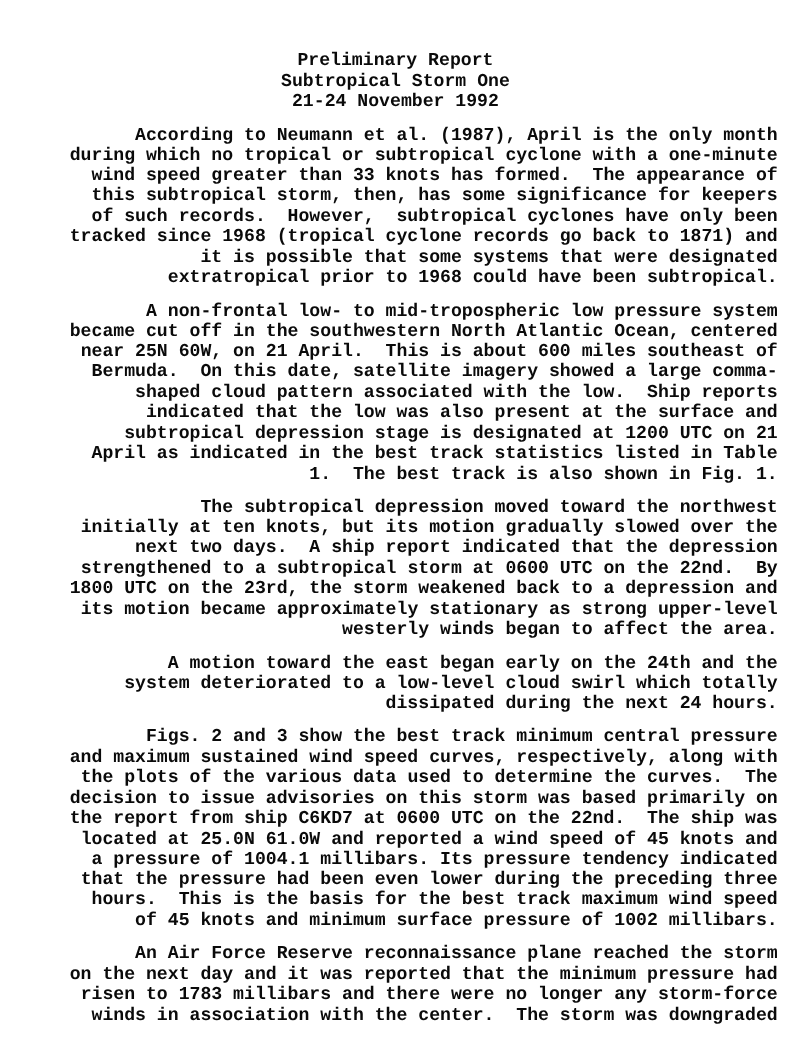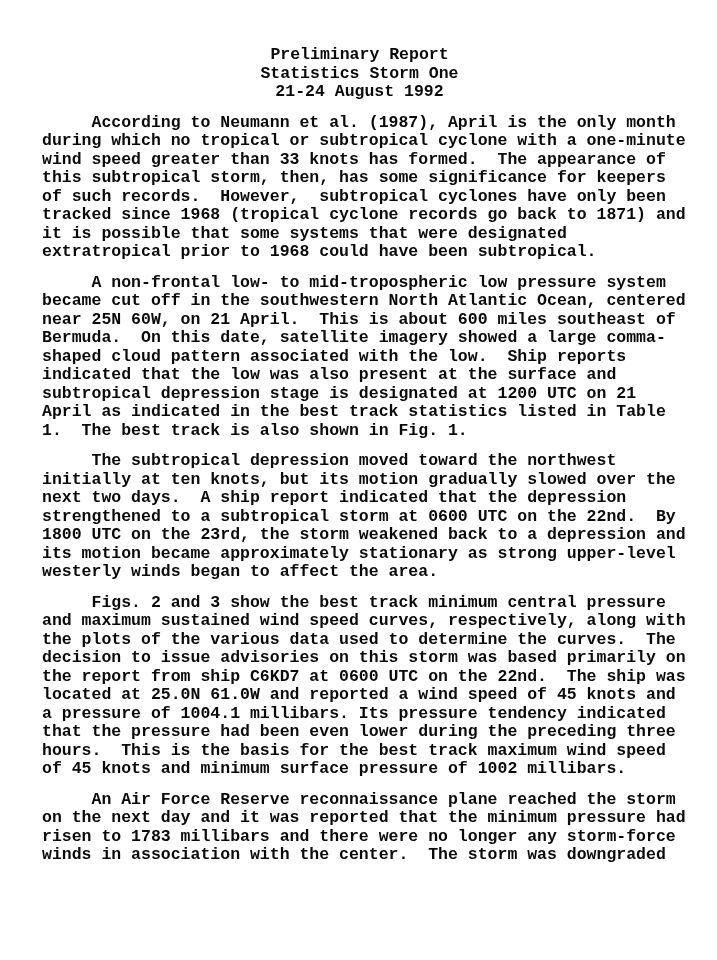--- a/index.html
+++ b/index.html
@@ -24,35 +24,36 @@
   }
   .title-block {
     position: relative;
     left: -15px; 
     text-align: center;
     margin: 0 0 12px 0;
   }
   .block {
     white-space: pre;
     margin: 0 0 12px 0;
+    text-align: right;
   }
   .heading {
     white-space: pre;
     margin: 0 0 12px 0;
   }
 </style>
 </head>
 <body>
 
 <div class="page">
 
   <div class="title-block">
     <div>Preliminary Report</div>
-    <div>Statistics Storm One</div>
-    <div>21-24 August 1992</div>
+    <div>Subtropical Storm One</div>
+    <div>21-24 November 1992</div>
   </div>
 
   <div class="block">     According to Neumann et al. (1987), April is the only month
 during which no tropical or subtropical cyclone with a one-minute
 wind speed greater than 33 knots has formed.  The appearance of
 this subtropical storm, then, has some significance for keepers
 of such records.  However,  subtropical cyclones have only been
 tracked since 1968 (tropical cyclone records go back to 1871) and
 it is possible that some systems that were designated
 extratropical prior to 1968 could have been subtropical.</div>
@@ -69,20 +70,23 @@
 1.  The best track is also shown in Fig. 1.</div>
 
   <div class="block">     The subtropical depression moved toward the northwest
 initially at ten knots, but its motion gradually slowed over the
 next two days.  A ship report indicated that the depression
 strengthened to a subtropical storm at 0600 UTC on the 22nd.  By
 1800 UTC on the 23rd, the storm weakened back to a depression and
 its motion became approximately stationary as strong upper-level
 westerly winds began to affect the area.</div>
 
+  <div class="block">     A motion toward the east began early on the 24th and the
+system deteriorated to a low-level cloud swirl which totally
+dissipated during the next 24 hours.</div>
 
 
   <div class="block">     Figs. 2 and 3 show the best track minimum central pressure
 and maximum sustained wind speed curves, respectively, along with
 the plots of the various data used to determine the curves.  The
 decision to issue advisories on this storm was based primarily on
 the report from ship C6KD7 at 0600 UTC on the 22nd.  The ship was
 located at 25.0N 61.0W and reported a wind speed of 45 knots and
 a pressure of 1004.1 millibars. Its pressure tendency indicated
 that the pressure had been even lower during the preceding three

